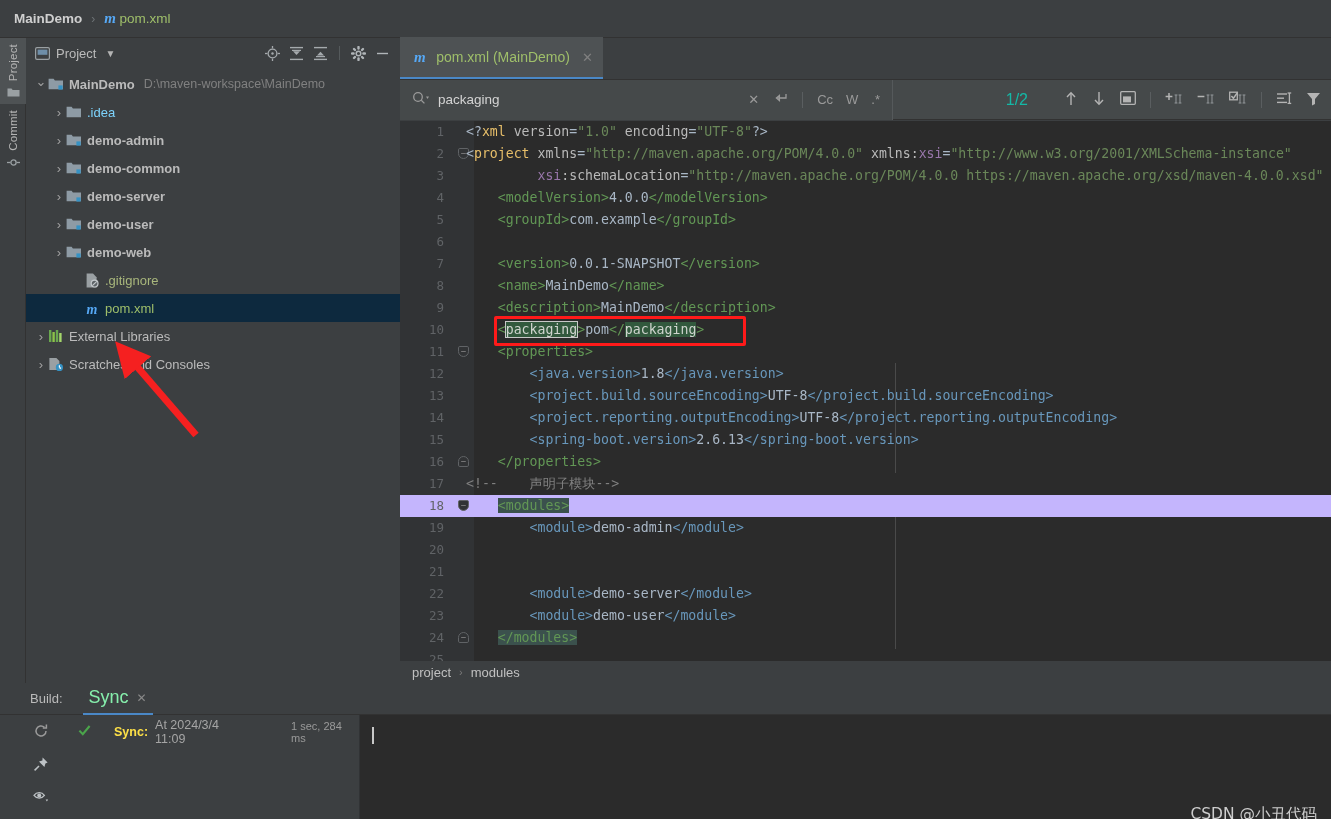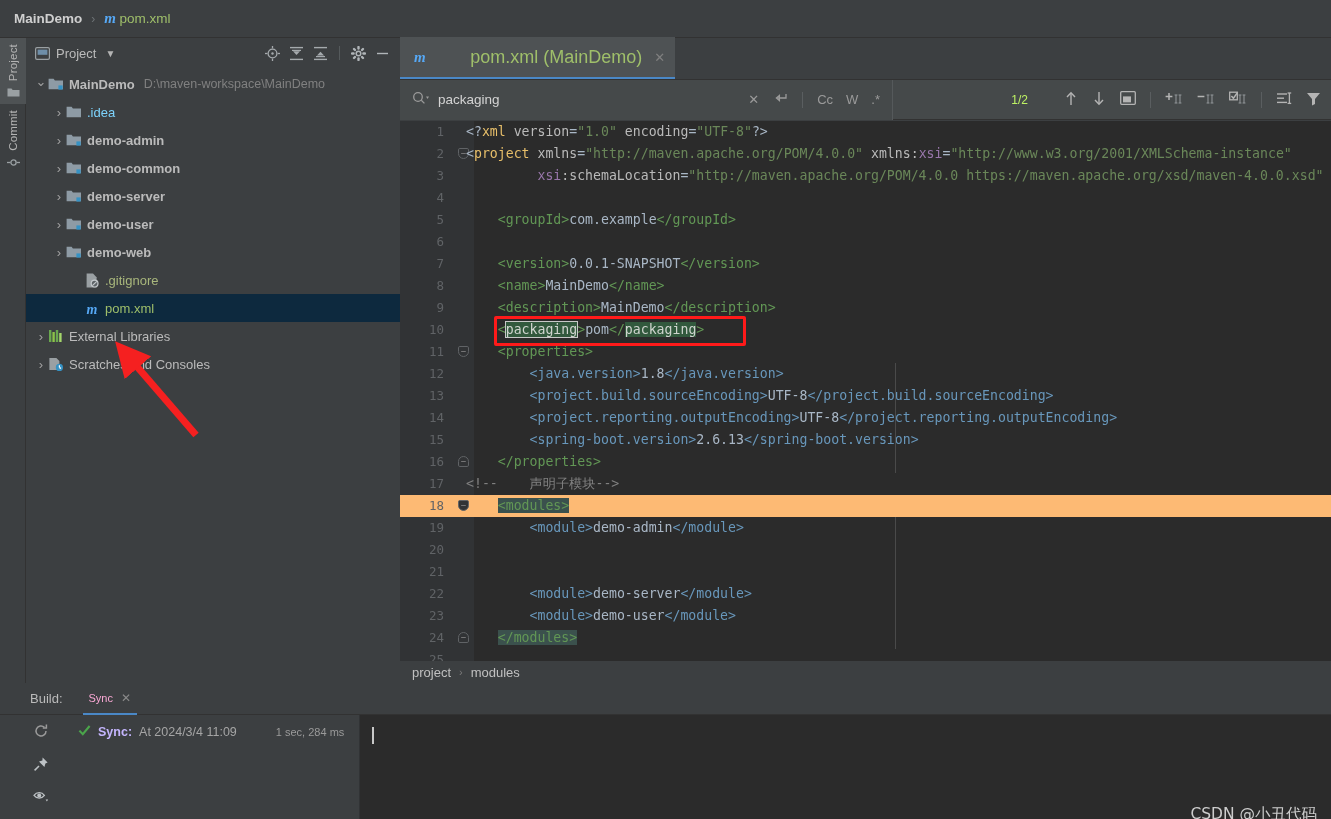--- a/index.html
+++ b/index.html
@@ -93,39 +93,39 @@
   }
   .tabrow{
     height:42px; background:#3c3f41; display:flex; align-items:flex-end;
     border-bottom:1px solid #323232;
   }
   .tab{
     height:42px; background:#4e5254; display:flex; align-items:center;
     padding:0 10px 0 14px; gap:7px; border-bottom:2px solid #4a88c7;
     position:relative;
   }
-  .tab .tname{ color:#9fbf6a; font-size:18px;margin-left:34px;}
+  .tab .tname{ color:#9fbf6a; font-size:14px;}
   .tab .tclose{ color:#808080; font-size:13px; margin-left:5px; }
 
   .findbar{
     height:40px; background:#45494a; display:flex; align-items:center;
     position:relative; border-bottom:1px solid #323232;
   }
   .find-field{
     flex:0 0 493px; height:40px; background:#45494a; display:flex;
     align-items:center; padding-left:12px; gap:8px;
     border-right:1px solid #55595b;
   }
   .find-text{ color:#d4d4d4; font-size:13.5px; }
   .find-right{
     display:flex; align-items:center; gap:14px; margin-left:auto;
     padding-right:10px;
   }
   .find-opts{ display:flex; align-items:center; gap:13px; color:#9a9a9a; font-size:13px;}
-  .find-count{ color:#bef264; font-size:12px; }
+  .find-count{ color:#14b8a6; font-size:16px; }
   .toolsep{ width:1px; height:16px; background:#5a5e60; }
 
   
   .code{
     position:absolute; left:0; top:83px; width:931px; height:540px;
     background:#2b2b2b; overflow:hidden;
     font-family:"DejaVu Sans Mono","Liberation Mono",monospace;
     font-size:13.2px;
   }
   .gutter{
@@ -134,21 +134,21 @@
   .foldcol{
     position:absolute; left:60px; top:0; width:14px; height:540px; background:#313335;
   }
   .codearea{ position:absolute; left:0; top:0; width:931px; height:540px;}
   .line{ height:22px; line-height:22px; white-space:pre; position:relative;}
   .lno{
     position:absolute; left:0; width:44px; text-align:right; color:#606366;
     font-size:12.5px; font-family:"DejaVu Sans Mono",monospace;
   }
   .ltext{ position:absolute; left:66px; white-space:pre; }
-  .line.hl{ background:#fdba74; }
+  .line.hl{ background:#c4b5fd; }
 
   
   .t{ color:#e8bf6a; }      
   .b{ color:#a9b7c6; }      
   .a{ color:#bababa; }      
   .s{ color:#6a8759; }      
   .g{ color:#629755; }      
   .v{ color:#a9b7c6; }      
   .ns{ color:#9876aa; }     
   .cm{ color:#808080; }     
@@ -180,37 +180,37 @@
   }
   .build-header{
     height:32px; background:#3c3f41; display:flex; align-items:center;
     padding-left:30px; gap:0; border-bottom:1px solid #323232;
   }
   .build-label{ color:#bbbbbb; font-size:13px; margin-right:20px;}
   .build-tab{
     height:32px; display:flex; align-items:center; gap:8px;
     border-bottom:2px solid #4a88c7; padding:0 6px;
   }
-  .build-tab .bt{ color:#f9a8d4; font-size:11px;text-align:center;}
+  .build-tab .bt{ color:#86efac; font-size:18px;text-align:center;}
   .build-tab .btx{ color:#8a8a8a; font-size:12px;}
 
   .build-body{ position:absolute; left:0; top:32px; width:1331px; height:104px; display:flex;}
   .build-rail{
     width:26px; height:104px; background:#3c3f41;
   }
   .build-icons{
     width:30px; height:104px; background:#3c3f41;
     display:flex; flex-direction:column; align-items:center; padding-top:8px; gap:14px;
   }
   .build-tree{
     width:304px; height:104px; background:#3c3f41; padding-top:6px;
     border-right:1px solid #313335;
   }
   .sync-row{ display:flex; align-items:center; padding-left:22px; height:22px; gap:7px;}
-  .sync-label{ color:#c4b5fd; font-weight:bold; font-size:12.5px;}
+  .sync-label{ color:#fde047; font-weight:bold; font-size:12.5px;margin-left:16px;}
   .sync-time{ color:#a5a5a5; font-weight:normal; font-size:12.5px;}
   .sync-dur{ color:#9a9a9a; font-size:11px; margin-left:32px;}
   .build-console{
     flex:1; height:124px; background:#2b2b2b; position:relative;
   }
   .caret{
     position:absolute; left:12px; top:12px; width:2px; height:17px; background:#c8c8c8;
   }
   .watermark{
     position:absolute; right:14px; bottom:14px; color:#cdcdcd; font-size:15.5px;
@@ -562,21 +562,21 @@
       </div>
     </div>
 
     <div class="code">
       <div class="gutter"></div>
       <div class="foldcol"></div>
       <div class="codearea">
           <div class="line"><span class="lno">1</span><span class="ltext"><span class="b">&lt;?</span><span class="t">xml</span><span class="b"> </span><span class="a">version</span><span class="b">=</span><span class="s">"1.0"</span><span class="b"> </span><span class="a">encoding</span><span class="b">=</span><span class="s">"UTF-8"</span><span class="b">?&gt;</span></span></div>
           <div class="line"><span class="lno">2</span><span class="foldmark" style="border-radius: 2px 2px 6px 6px;">−</span><span class="ltext"><span class="b">&lt;</span><span class="t">project</span><span class="b"> </span><span class="a">xmlns</span><span class="b">=</span><span class="s">"http://maven.apache.org/POM/4.0.0"</span><span class="b"> </span><span class="a">xmlns:</span><span class="ns">xsi</span><span class="b">=</span><span class="s">"http://www.w3.org/2001/XMLSchema-instance"</span></span></div>
           <div class="line"><span class="lno">3</span><span class="ltext"><span class="b">         </span><span class="ns">xsi</span><span class="a">:schemaLocation</span><span class="b">=</span><span class="s">"http://maven.apache.org/POM/4.0.0 https://maven.apache.org/xsd/maven-4.0.0.xsd"</span></span></div>
-          <div class="line"><span class="lno">4</span></div>
+          <div class="line"><span class="lno">4</span><span class="ltext"><span class="b">    </span><span class="g">&lt;modelVersion&gt;</span><span class="v">4.0.0</span><span class="g">&lt;/modelVersion&gt;</span></span></div>
           <div class="line"><span class="lno">5</span><span class="ltext"><span class="b">    </span><span class="g">&lt;groupId&gt;</span><span class="v">com.example</span><span class="g">&lt;/groupId&gt;</span></span></div>
           <div class="line"><span class="lno">6</span></div>
           <div class="line"><span class="lno">7</span><span class="ltext"><span class="b">    </span><span class="g">&lt;version&gt;</span><span class="v">0.0.1-SNAPSHOT</span><span class="g">&lt;/version&gt;</span></span></div>
           <div class="line"><span class="lno">8</span><span class="ltext"><span class="b">    </span><span class="g">&lt;name&gt;</span><span class="v">MainDemo</span><span class="g">&lt;/name&gt;</span></span></div>
           <div class="line"><span class="lno">9</span><span class="ltext"><span class="b">    </span><span class="g">&lt;description&gt;</span><span class="v">MainDemo</span><span class="g">&lt;/description&gt;</span></span></div>
           <div class="line"><span class="lno">10</span><span class="ltext"><span class="b">    </span><span class="g">&lt;</span><span class="g hlmatch current">packaging</span><span class="g">&gt;</span><span class="v">pom</span><span class="g">&lt;/</span><span class="g hlmatch">packaging</span><span class="g">&gt;</span></span></div>
           <div class="line"><span class="lno">11</span><span class="foldmark" style="border-radius: 2px 2px 6px 6px;">−</span><span class="ltext"><span class="b">    </span><span class="g">&lt;properties&gt;</span></span></div>
           <div class="line"><span class="lno">12</span><span class="ltext"><span class="b">        </span><span class="mod">&lt;java.version&gt;</span><span class="v">1.8</span><span class="mod">&lt;/java.version&gt;</span></span></div>
           <div class="line"><span class="lno">13</span><span class="ltext"><span class="b">        </span><span class="mod">&lt;project.build.sourceEncoding&gt;</span><span class="v">UTF-8</span><span class="mod">&lt;/project.build.sourceEncoding&gt;</span></span></div>
           <div class="line"><span class="lno">14</span><span class="ltext"><span class="b">        </span><span class="mod">&lt;project.reporting.outputEncoding&gt;</span><span class="v">UTF-8</span><span class="mod">&lt;/project.reporting.outputEncoding&gt;</span></span></div>

